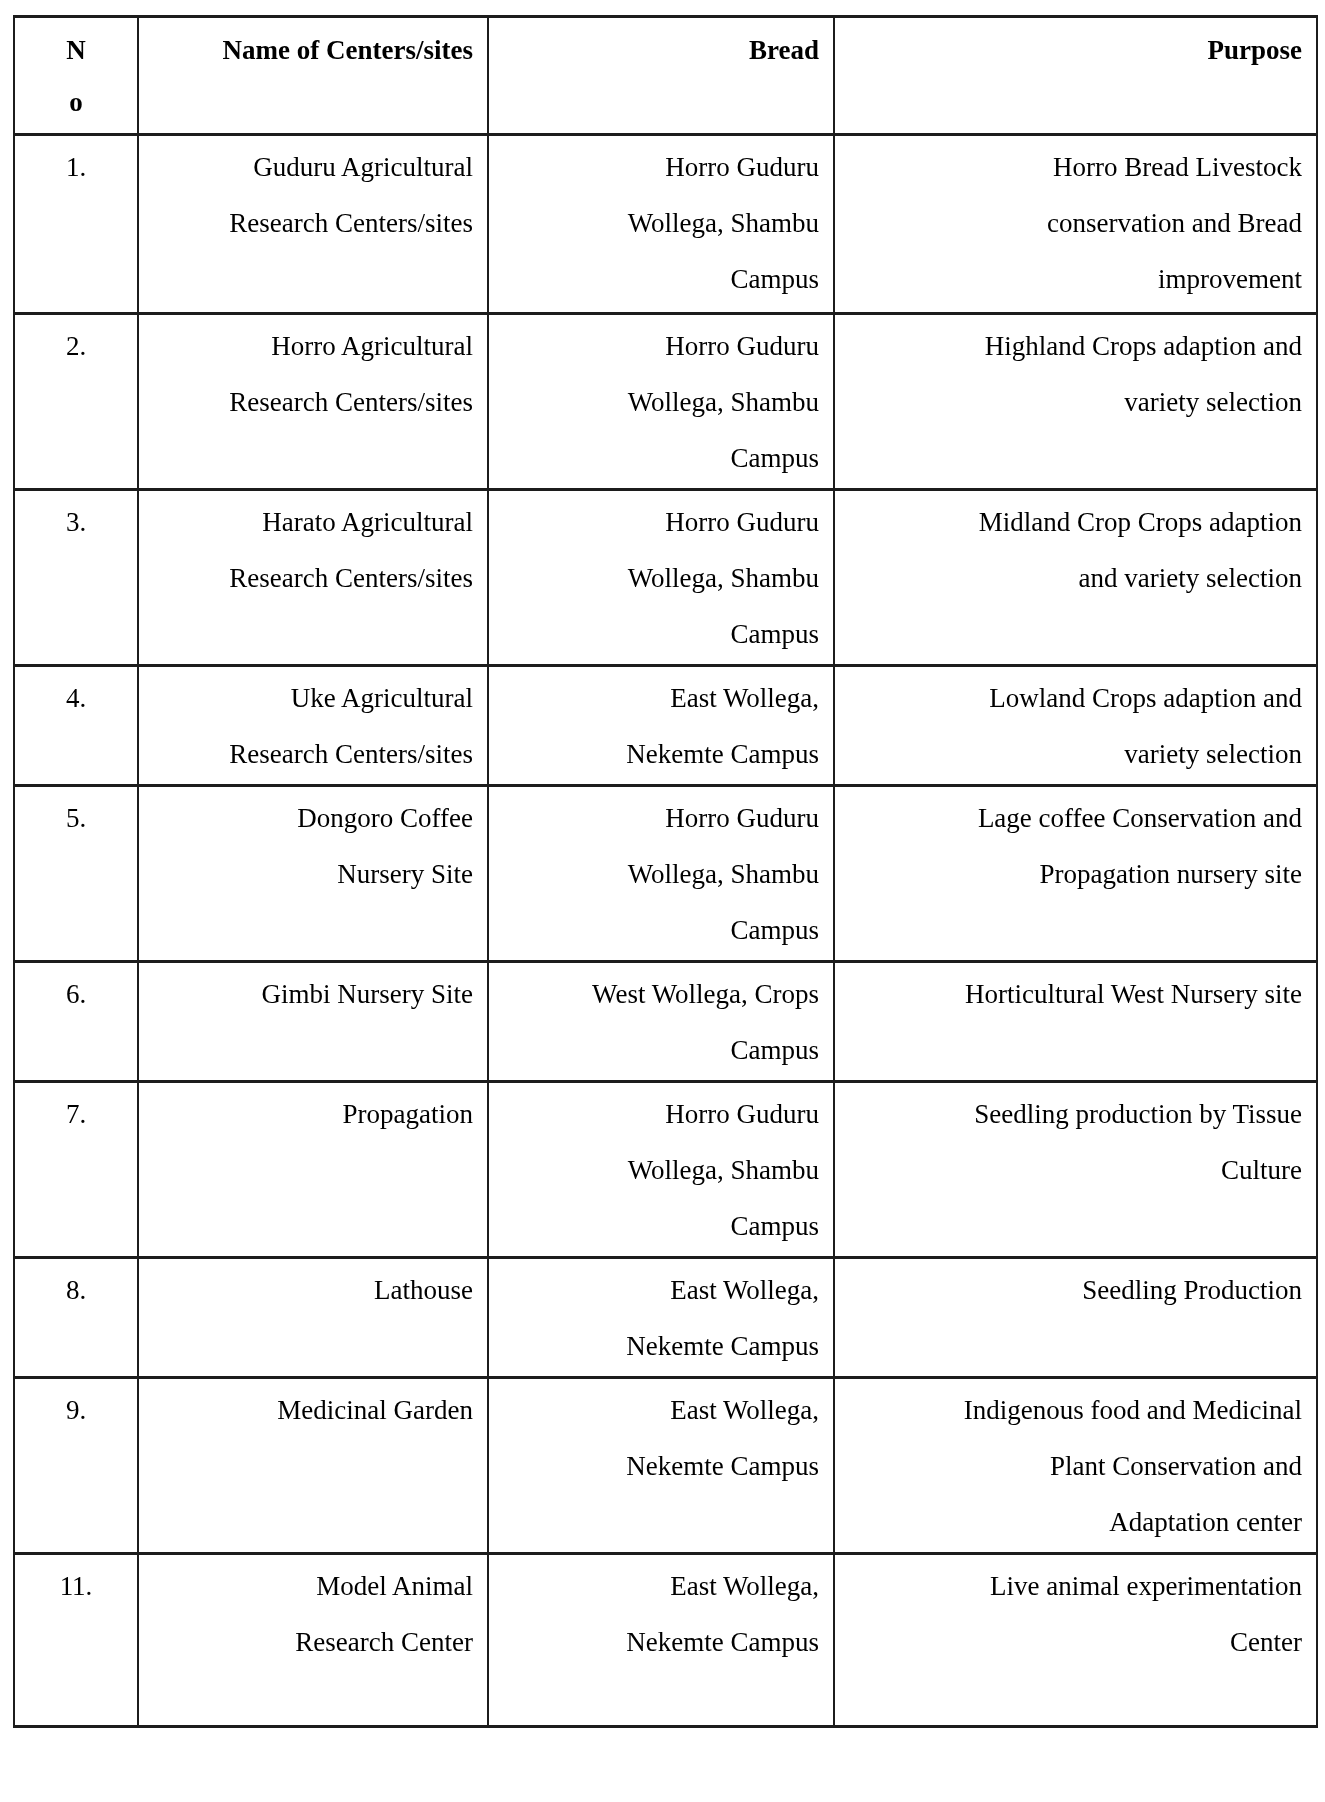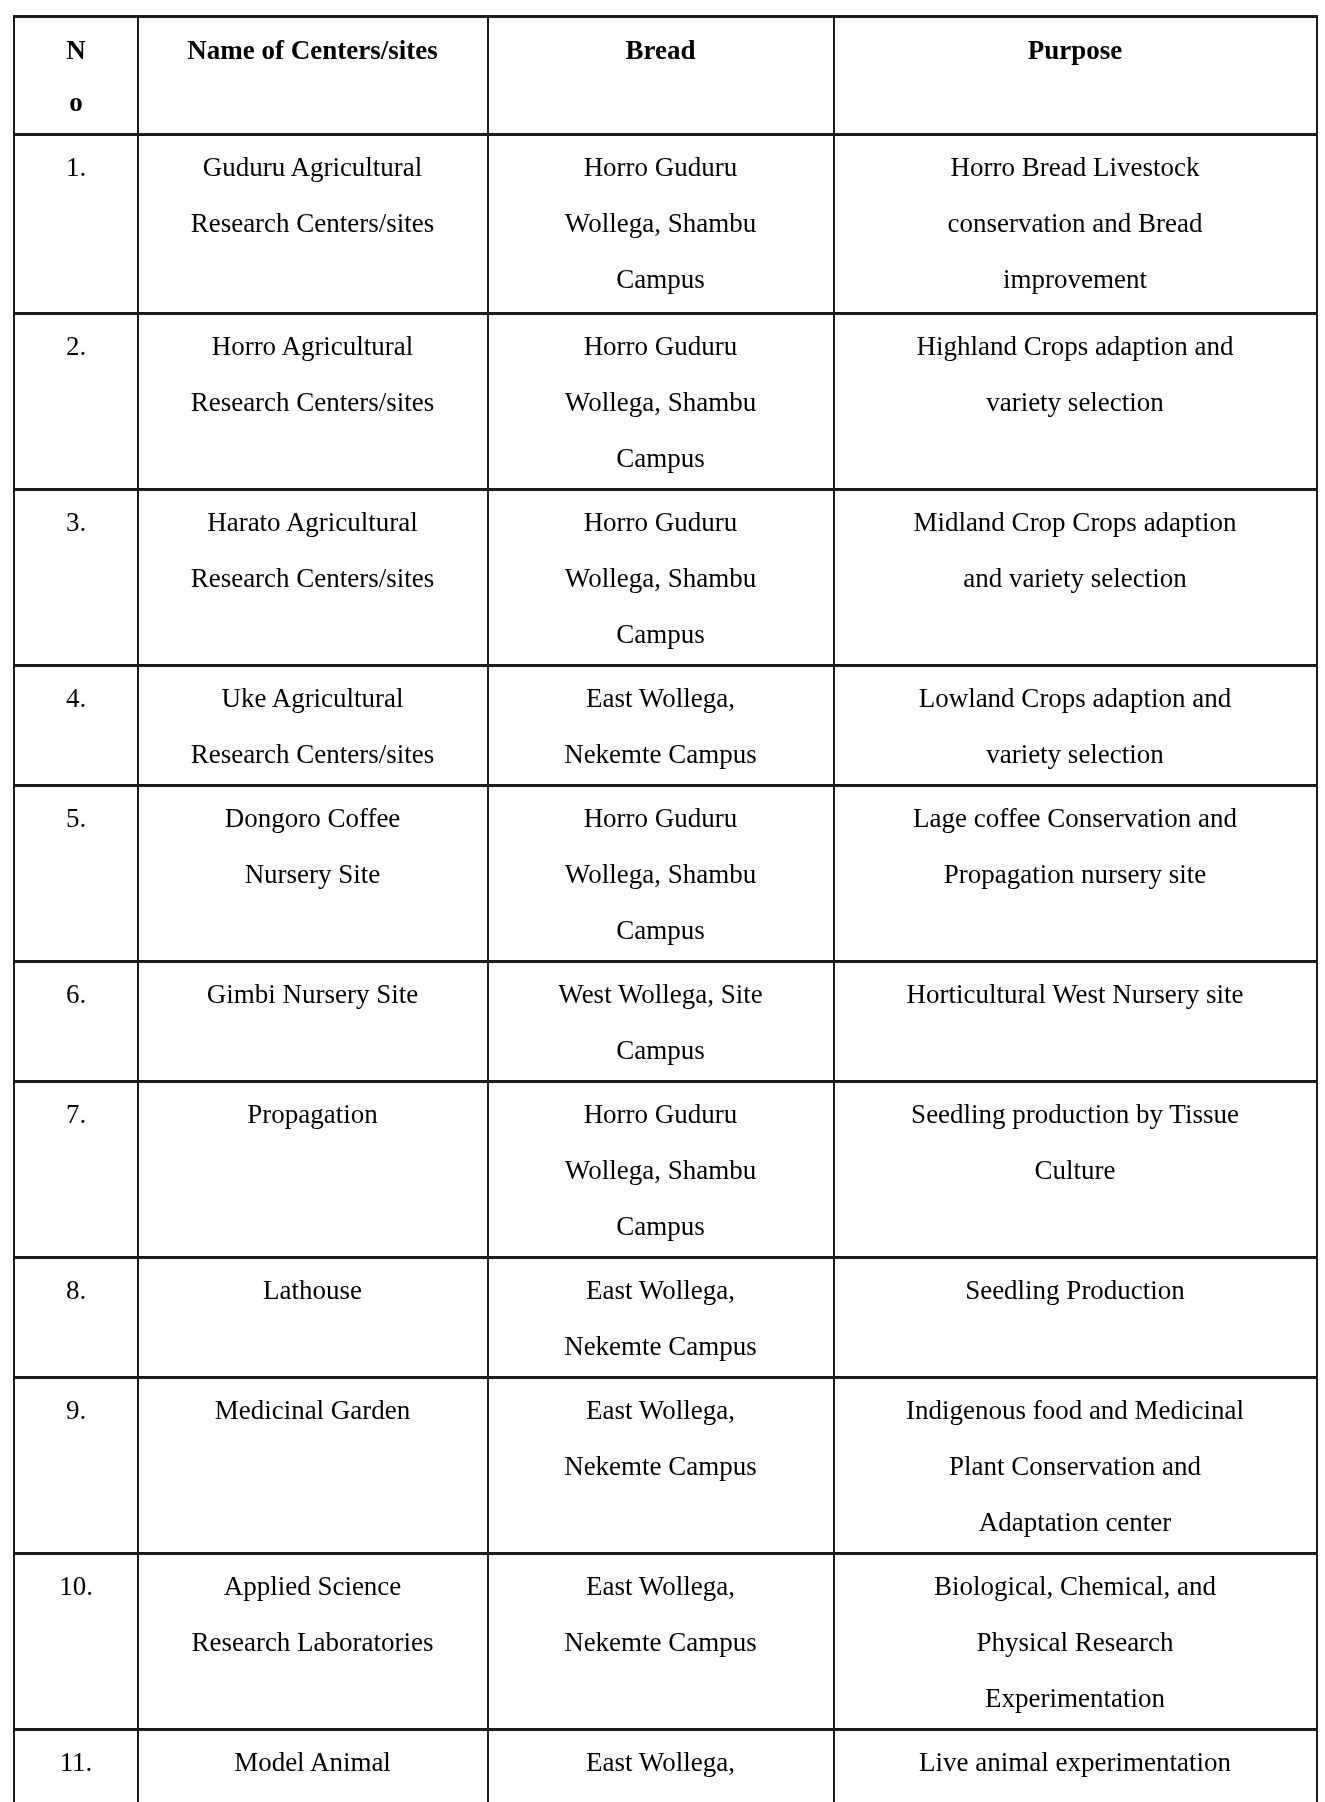--- a/index.html
+++ b/index.html
@@ -32,21 +32,21 @@
   table.doc-table th,
   table.doc-table td {
     border-style: solid;
     border-color: #1c1c1c;
     border-width: 3px 2px;      
     vertical-align: top;
     padding: 3px 14px 2px 13px;
     white-space: pre-line;      
     font-size: 27px;
     line-height: 56px;
-    text-align: center;
+    text-align: right;
     font-weight: normal;
     overflow: hidden;
   }
   table.doc-table th {
     font-weight: bold;
     line-height: 52px;
     padding-top: 6px;
   }
   table.doc-table th.no-col,
   table.doc-table td.no-col {
@@ -136,21 +136,21 @@
 Nursery Site</td>
         <td>Horro Guduru
 Wollega, Shambu
 Campus</td>
         <td>Lage coffee Conservation and
 Propagation nursery site</td>
       </tr>
       <tr>
         <td class="no-col">6.</td>
         <td>Gimbi Nursery Site</td>
-        <td>West Wollega, Site
+        <td>West Wollega, Crops
 Campus</td>
         <td>Horticultural West Nursery site</td>
       </tr>
       <tr>
         <td class="no-col">7.</td>
         <td>Propagation</td>
         <td>Horro Guduru
 Wollega, Shambu
 Campus</td>
         <td>Seedling production by Tissue
@@ -166,30 +166,20 @@
       <tr>
         <td class="no-col">9.</td>
         <td>Medicinal Garden</td>
         <td>East Wollega,
 Nekemte Campus</td>
         <td>Indigenous food and Medicinal
 Plant Conservation and
 Adaptation center</td>
       </tr>
       <tr>
-        <td class="no-col">10.</td>
-        <td>Applied Science
-Research Laboratories</td>
-        <td>East Wollega,
-Nekemte Campus</td>
-        <td>Biological, Chemical, and
-Physical Research
-Experimentation</td>
-      </tr>
-      <tr>
         <td class="no-col">11.</td>
         <td>Model Animal
 Research Center</td>
         <td>East Wollega,
 Nekemte Campus</td>
         <td>Live animal experimentation
 Center</td>
       </tr>
     </tbody>
   </table>

